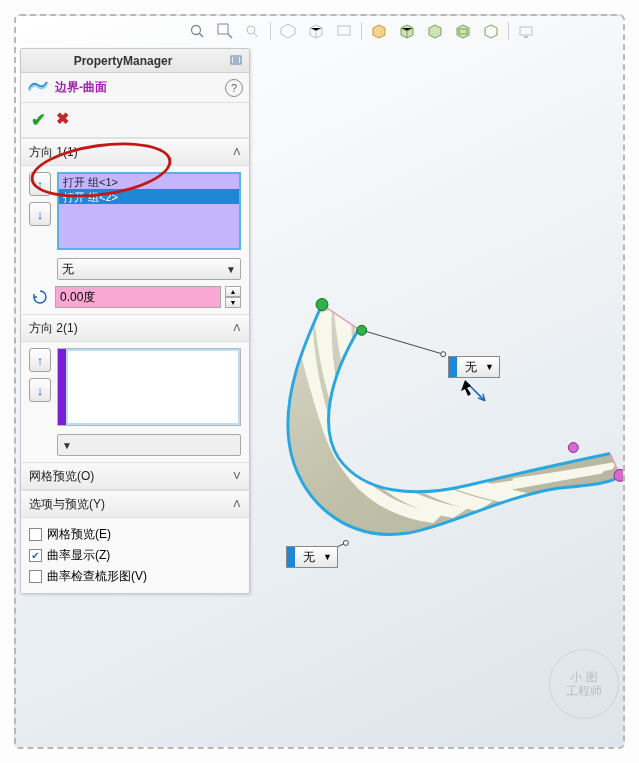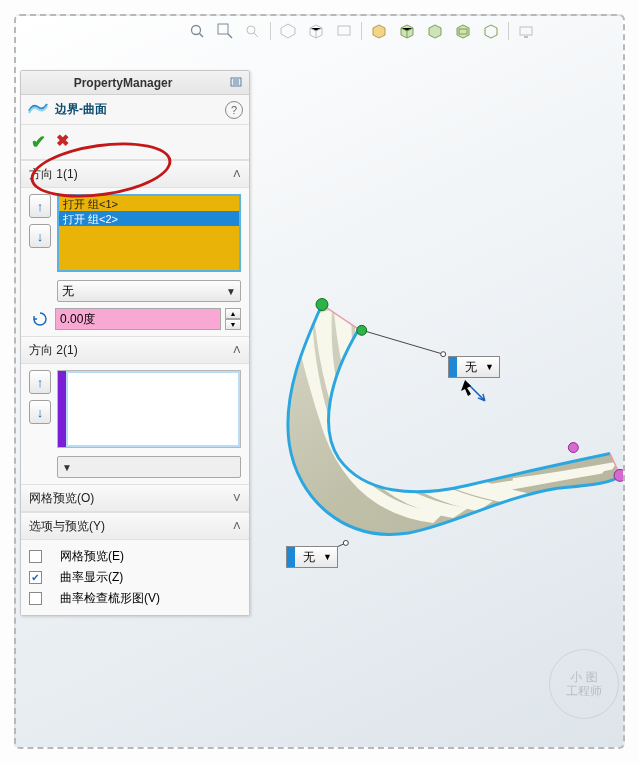--- a/index.html
+++ b/index.html
@@ -6,57 +6,57 @@
   html, body { width: 639px; height: 763px; background: #fdfdfd; overflow: hidden; }
   .frame { position: absolute; inset: 14px; border: 2px dashed #b8b8b8; border-radius: 6px; background: linear-gradient(155deg, #ffffff 0%, #e9eef2 65%, #dde4ea 100%); overflow: hidden; }
 
   
   .toolbar { height: 28px; display: flex; align-items: center; gap: 6px; padding: 2px 8px 0 170px; }
   .tool-btn { width: 22px; height: 22px; display: flex; align-items: center; justify-content: center; border-radius: 3px; }
   .tool-btn svg { width: 18px; height: 18px }
   .divider-v { width: 1px; height: 18px; background: #d0d0d0; }
 
   
-  .pm-panel { position: absolute; left: 4px; top: 32px; width: 230px; background: #f7f7f7; border: 1px solid #c8c8c8; border-radius: 2px; box-shadow: 1px 1px 3px rgba(0,0,0,0.15); margin-top: 22px; }
+  .pm-panel { position: absolute; left: 4px; top: 32px; width: 230px; background: #f7f7f7; border: 1px solid #c8c8c8; border-radius: 2px; box-shadow: 1px 1px 3px rgba(0,0,0,0.15); }
   .pm-header { height: 24px; background: linear-gradient(#f2f2f2,#e6e6e6); border-bottom: 1px solid #d0d0d0; display:flex; align-items:center; }
   .pm-header-title { flex:1; text-align:center; font-weight:bold; color:#333; }
   .pm-header-icon { width:22px; height:22px; margin-right:2px; display:flex; align-items:center; justify-content:center; }
   .feature-row { display:flex; align-items:center; height: 30px; padding: 3px 6px; border-bottom: 1px solid #e0e0e0; }
-  .feature-row .label { margin-left: 6px; font-weight: bold; color:#0c4a6e;}
+  .feature-row .label { margin-left: 6px; font-weight: bold; color:#a21caf;}
   .help-icon { margin-left:auto; width:18px;height:18px;border:1px solid #888;border-radius:50%;display:flex;align-items:center;justify-content:center;color:#666;font-size:11px; }
   .accept-row { display:flex; gap:10px; padding:6px 10px; border-bottom:1px solid #e0e0e0;}
   .check-icon { color:#2a9d2a; font-size:18px; font-weight:bold;}
   .x-icon { color:#c62828; font-size:16px; font-weight:bold;}
 
   .group-header { height:24px; display:flex; align-items:center; padding:13px 8px; background:linear-gradient(#fafafa,#ececec); border-top:1px solid #e0e0e0; border-bottom:1px solid #e0e0e0; cursor:pointer;}
   .group-header .title { flex:1; color:#222;}
   .chev { color:#666; font-size:14px;}
 
   .group-body { padding: 6px 8px; background:#f9f9f9; }
   .dir-row { display:flex; align-items:flex-start; gap:6px;}
   .arrow-col { display:flex; flex-direction:column; gap:6px; }
   .arrow-btn { width:22px; height:24px; background:linear-gradient(#fff,#e8e8e8); border:1px solid #a0a0a0; border-radius:3px; display:flex; align-items:center;justify-content:center; color:#1565c0; font-size:13px; font-weight:bold;}
-  .listbox { flex:1; height:78px; border:2px solid #58b3e2; background:#eab308; }
+  .listbox { flex:1; height:78px; border:2px solid #58b3e2; background:#c4b5fd; }
   .listbox .item { padding:1px 4px; height:15px; line-height:15px; color:#222; font-size:11px;}
   .listbox .item.sel { background:#1e87d6; color:#fff;}
   .listbox2 { flex:1; height:78px; border:1px solid #b8b8b8; background:#fff; display:flex;}
   .listbox2 .colorstrip { width:8px; background:#7a1fd6;}
   .listbox2 .inner { flex:1; border:2px solid #b9ddf5; background:#fff;}
 
   .combo { height:22px; background:linear-gradient(#fdfdfd,#e8e8e8); border:1px solid #a8a8a8; border-radius:2px; display:flex; align-items:center; padding:0 4px; }
   .combo.disabled { color:#888; background:#efefef;}
   .combo .lbl { flex:1; }
   .combo .drop { font-size:10px; color:#333;}
   .spin { display:flex; gap:4px; margin-top:6px; align-items:center;}
   .spin-icon { width:22px;height:22px; display:flex;align-items:center;justify-content:center; }
   .spin-field { flex:1; height:22px; border:1px solid #a8a8a8; background:#f9a8d4; display:flex; align-items:center; padding:0 4px;}
   .spin-btns { width:16px; display:flex; flex-direction:column;}
   .spin-btns .b { height:11px; border:1px solid #a8a8a8; background:linear-gradient(#fff,#e6e6e6); font-size:7px; text-align:center; line-height:9px;}
 
-  .check-row { display:flex; align-items:center; gap:18px; padding:2px 0;}
+  .check-row { display:flex; align-items:center; gap:5px; padding:2px 0;}
   .checkbox { width:13px;height:13px;border:1px solid #888;background:#fff;display:flex;align-items:center;justify-content:center;font-size:10px;color:#1565c0;}
 
   
   .red-ellipse { position:absolute; border:3px solid #c21818; border-radius:50%; transform: rotate(-8deg); pointer-events:none;}
 
   
   .mini-combo { position:absolute; height:22px; background:linear-gradient(#fff,#e8e8e8); border:1px solid #888; display:flex; align-items:center; padding:0 2px 0 0;}
   .mini-combo .handle { width:8px; align-self:stretch; background:#1e87d6;}
   .mini-combo .lbl { padding:0 8px;}
   .mini-combo .drop { font-size:9px; padding-right:3px;}

